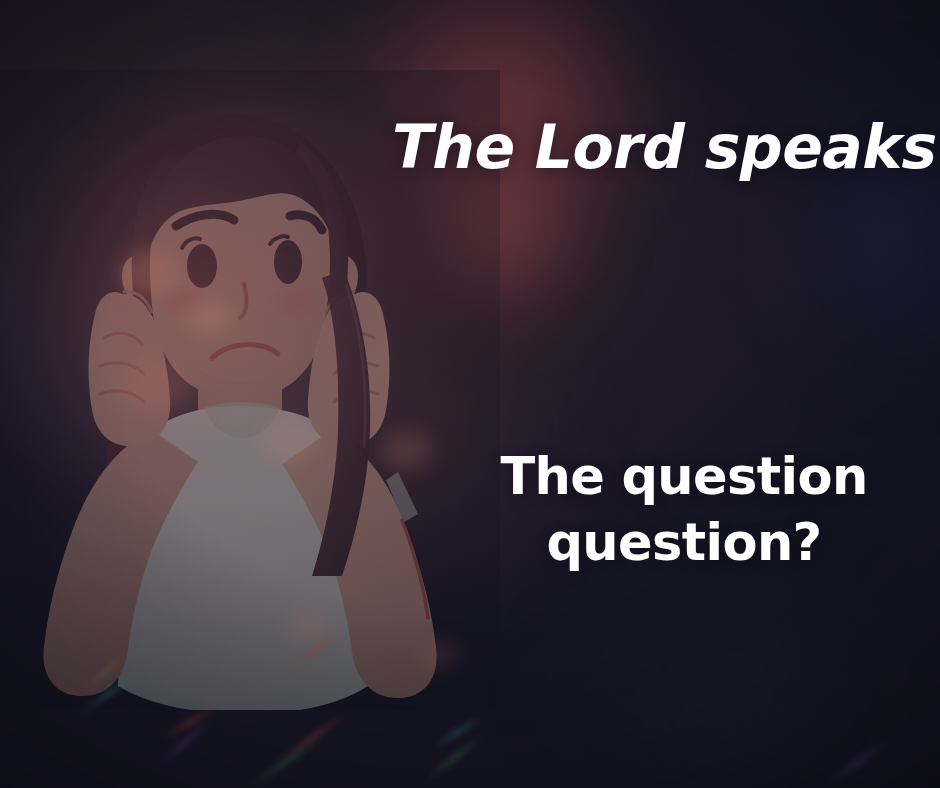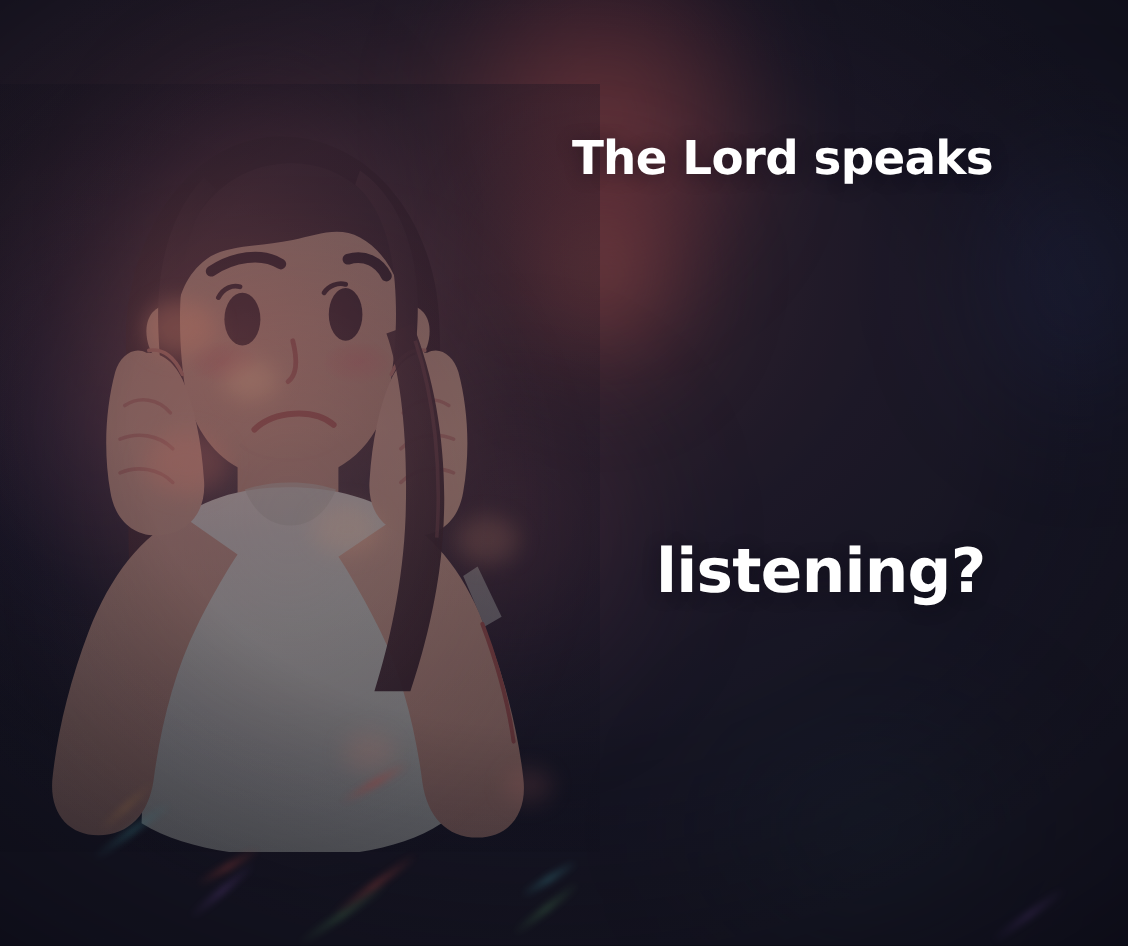--- a/index.html
+++ b/index.html
@@ -153,21 +153,22 @@
     text-align: center;
     color: #ffffff;
     font-weight: 700;
     letter-spacing: -0.6px;
     line-height: 1.30;
     text-shadow: 0 2px 14px rgba(10,8,20,0.45);
   }
   #quote-top {
     left: 392px; top: 108px;
     width: 520px;
-    font-size: 39px;
+    font-size: 60px;
+    font-style: italic;
   }
   #quote-bottom {
     left: 430px; top: 444px;
     width: 508px;
     font-size: 51px;
   }
   .quote-line { display: block; white-space: nowrap; }
 </style>
 </head>
 <body>
@@ -369,16 +370,17 @@
   </div>
 
   <div class="vignette"></div>
   <div class="bg-dim"></div>
 
   <div class="quote-block" id="quote-top">
     <span class="quote-line">The Lord speaks</span>
   </div>
 
   <div class="quote-block" id="quote-bottom">
-    <span class="quote-line">listening?</span>
+    <span class="quote-line">The question</span>
+    <span class="quote-line">question?</span>
   </div>
 
 </div>
 
 </body></html>

